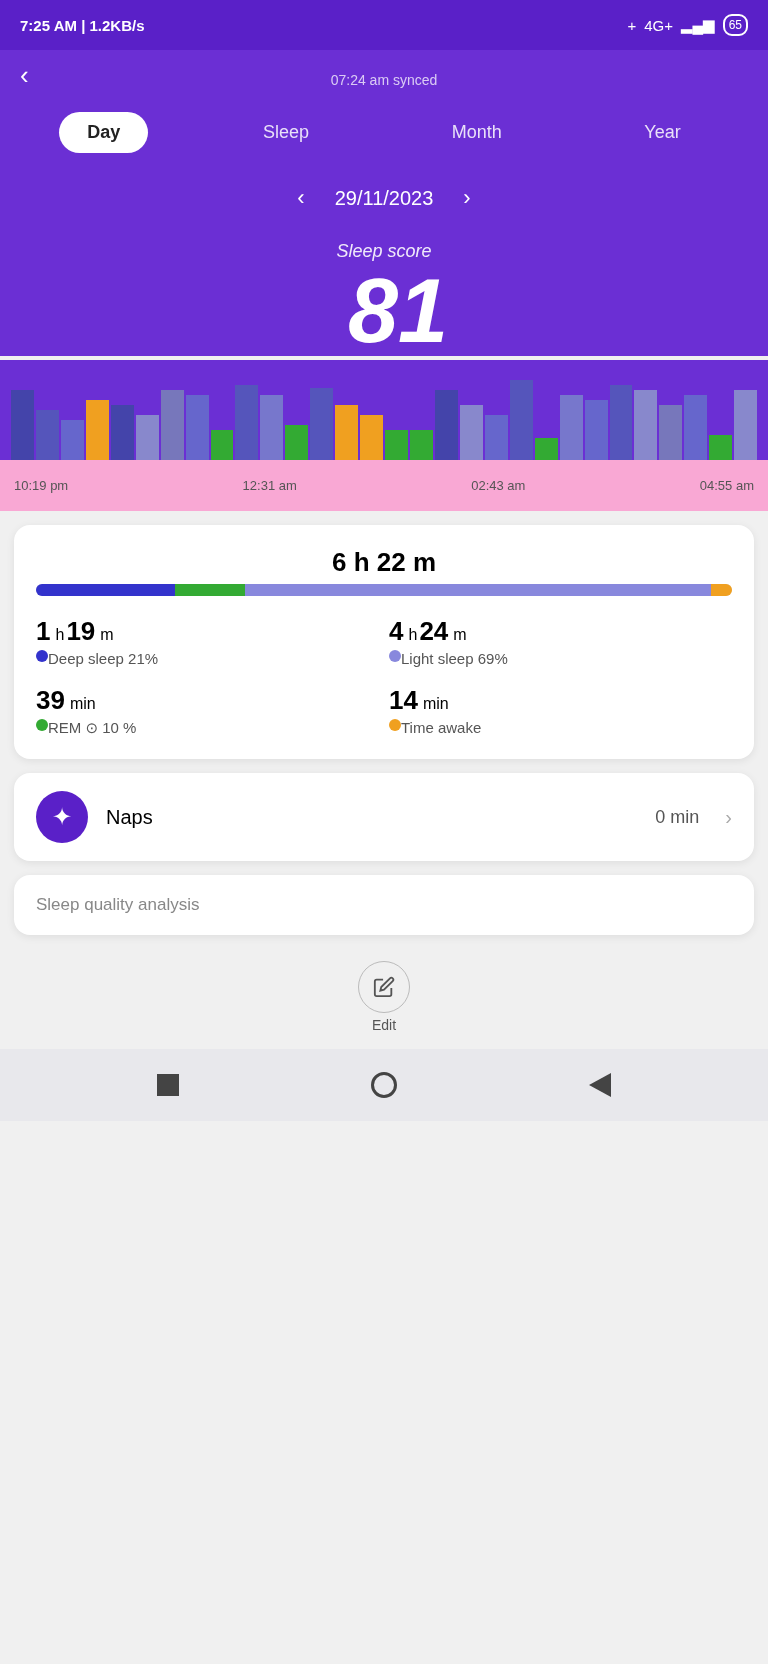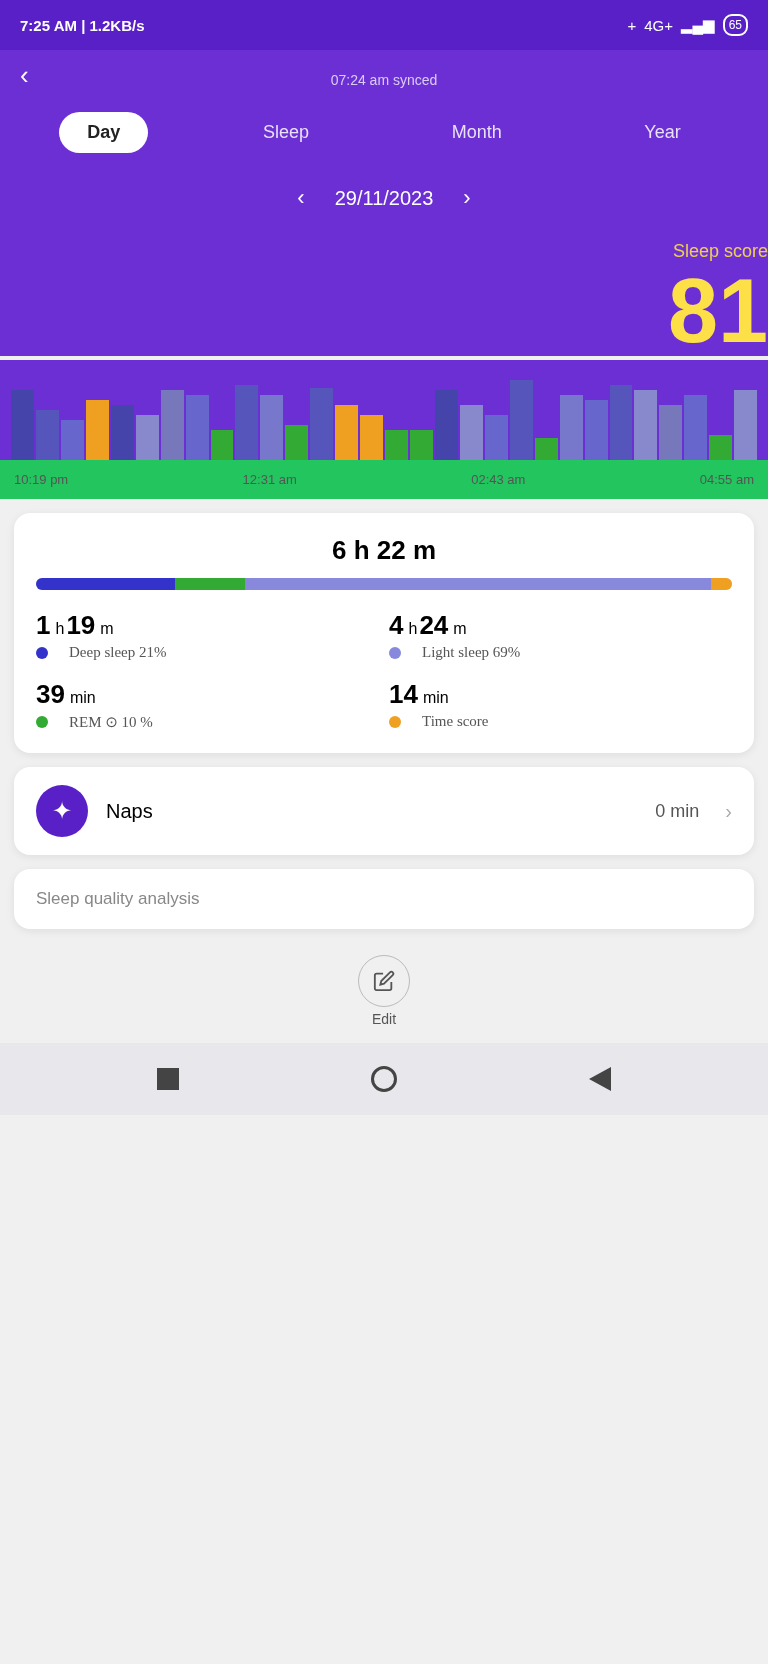--- a/index.html
+++ b/index.html
@@ -103,23 +103,24 @@
     }
     .date-text {
       color: white;
       font-size: 20px;
       font-weight: 500;
     }
 
     
     .sleep-score-section {
       background: #6b2fd4;
-      text-align: right;
+      text-align: center;
       padding: 20px 0 0;
-      color: #fde047;
+      color: #ffffff;
+      font-style: italic;
     }
     .sleep-score-label {
       font-size: 18px;
       font-weight: 400;
       opacity: 0.9;
     }
     .sleep-score-value {
       font-size: 90px;
       font-weight: 700;
       line-height: 1.0;
@@ -146,43 +147,43 @@
       width: 100%;
       position: absolute;
       bottom: 0;
       padding: 0 10px;
     }
     .chart-bar {
       flex: 1;
       margin: 0 1px;
     }
     .time-labels {
-      background: #22c55e;
+      background: #f9a8d4;
       display: flex;
       justify-content: space-between;
-      padding: 12px 14px;
+      padding: 18px 14px;
       font-size: 13px;
       color: #555;
     }
 
     
     .card {
       background: white;
       border-radius: 16px;
       margin: 14px 14px;
       padding: 22px 22px;
       box-shadow: 0 2px 8px rgba(0,0,0,0.08);
     }
 
     
     .duration-title {
       text-align: center;
       font-size: 26px;
       font-weight: 700;
-      margin-bottom: 12px;
+      margin-bottom: 6px;
     }
     .progress-bar-container {
       background: #e0e0e0;
       border-radius: 8px;
       height: 12px;
       width: 100%;
       margin-bottom: 20px;
       overflow: hidden;
       display: flex;
     }
@@ -205,24 +206,22 @@
     }
     .stat-value .unit {
       font-size: 16px;
       font-weight: 400;
       margin-left: 3px;
     }
     .stat-label {
       font-size: 15px;
       color: #555;
       display: flex;
-      align-items: center;
-      gap: 21px;
+      gap: 0;
       margin-top: 3px;
-      font-family: Liberation Serif, serif;
     }
     .dot {
       width: 12px;
       height: 12px;
       border-radius: 50%;
       display: inline-block;
       flex-shrink: 0;
     }
 
     
@@ -460,21 +459,21 @@
       </div>
     </div>
 
     <div class="stat-item">
       <div class="stat-value">
         <span>14</span>
         <span class="unit">min</span>
       </div>
       <div class="stat-label">
         <span class="dot" style="background:#f0a020;"></span>
-        <span>Time score</span>
+        <span>Time awake</span>
       </div>
     </div>
 
   </div>
 </div>
 
 <div class="card" style="padding:0;">
   <div class="naps-card">
     <div class="naps-icon">✦</div>
     <span class="naps-label">Naps</span>

